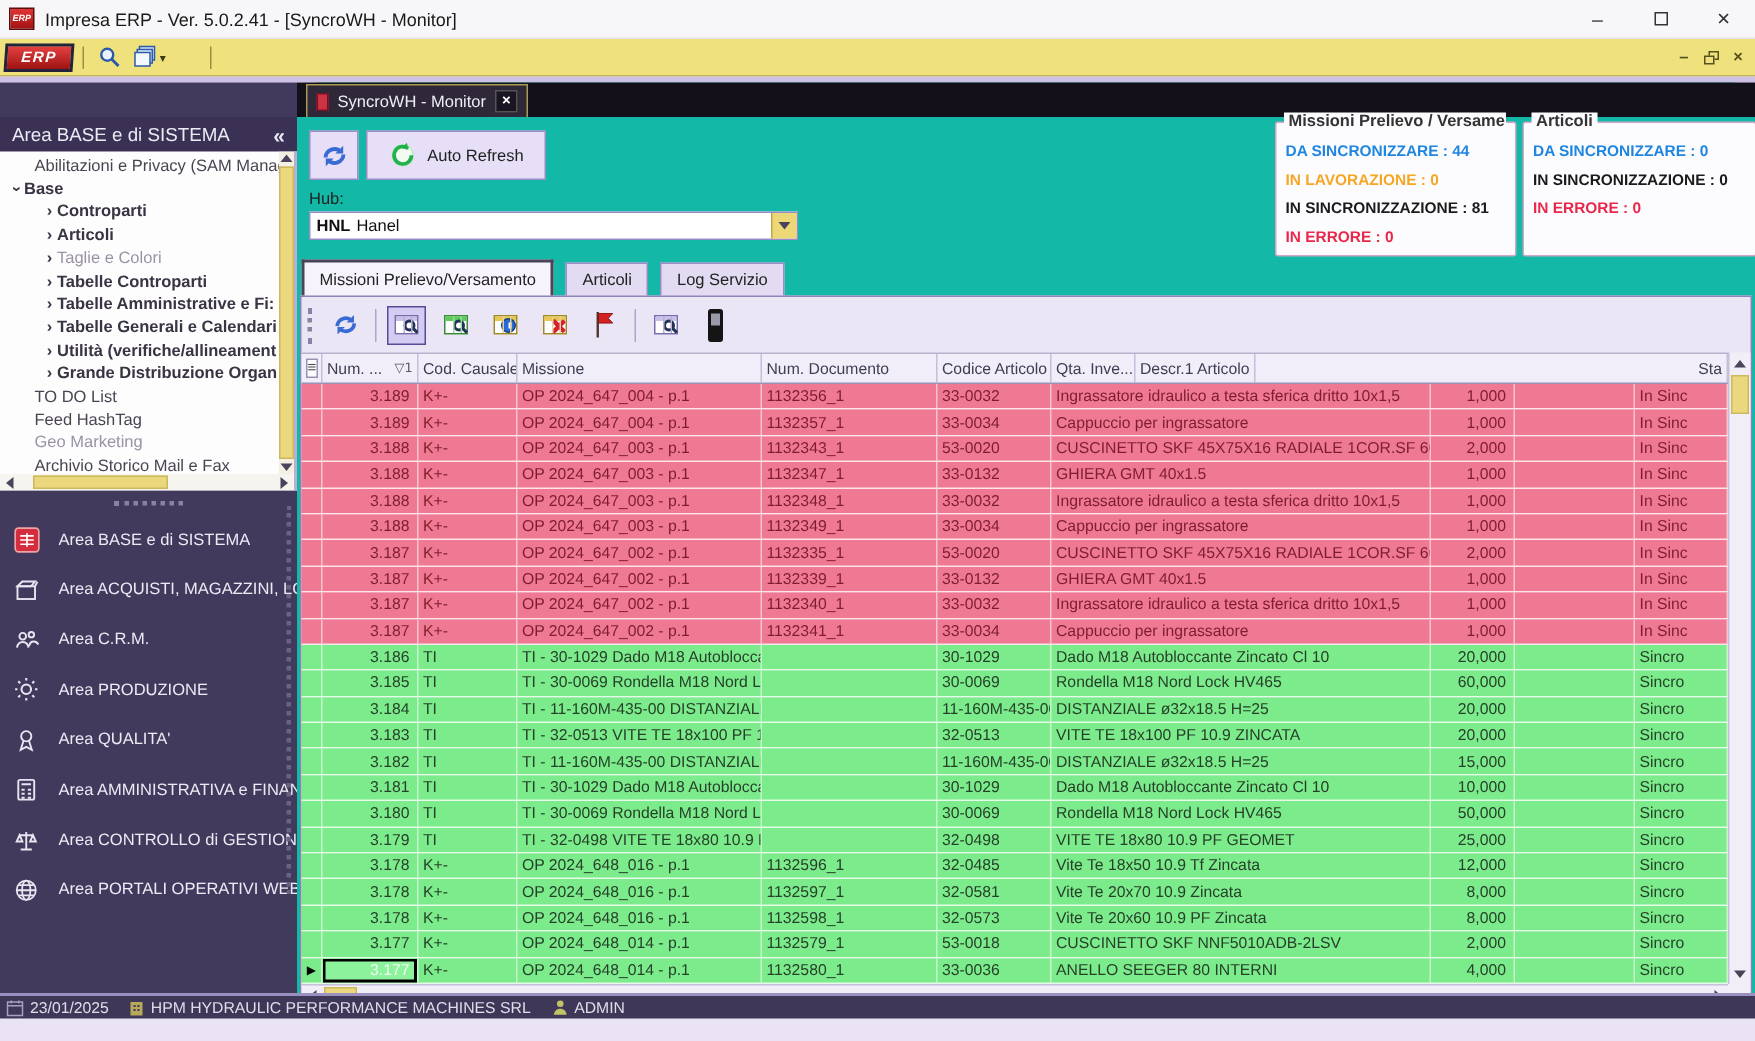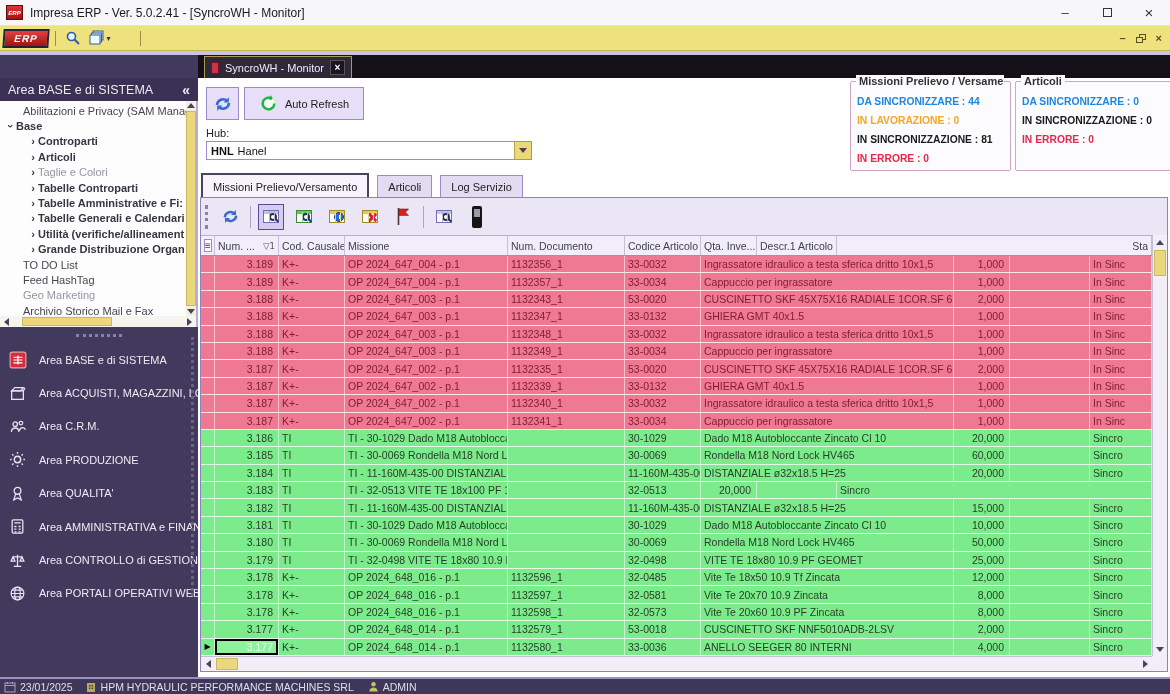--- a/index.html
+++ b/index.html
@@ -60,21 +60,21 @@
   .tree-varrow { position:absolute; right:1px; width:8px; display:flex; justify-content:center; }
 
   .areas { position:relative; flex:1; padding-top:4px; }
   .areas-handle { width:46px; border-top:3px dotted #8A82A4; margin:3px auto 6px auto; }
   .areas-dots { position:absolute; top:10px; right:4px; bottom:14px; border-right:3px dotted #6A6284; }
   .area-btn { height:33.4px; display:flex; align-items:center; padding-left:9px; cursor:default; }
   .area-btn .aicon { width:22px; height:18px; flex:none; display:flex; align-items:center; }
   .area-btn .albl { font-size:11px; color:#EDEAF5; margin-left:8px; white-space:nowrap; overflow:hidden; }
 
   
-  .main { flex:1; position:relative; background:#ffffff; }
+  .main { flex:1; position:relative; background:#14b8a6;border-radius:15px; }
   .tabstrip { position:absolute; top:0; left:0; right:0; height:23px; background:#141019; display:flex; align-items:flex-end; }
   .doc-tab { margin-left:6px; height:22px; background:#2E2838; border:1px solid #A89B52; border-bottom:none; display:flex; align-items:center; padding:0 6px; gap:6px; }
   .doc-tab .ticon { width:8px; height:12px; background:#CC3344; border:1px solid #7A1020; }
   .doc-tab .tlbl { font-size:11px; color:#F0EDF8; }
   .doc-tab .tclose { width:15px; height:15px; background:#1A1522; border:1px solid #555; color:#fff; font-size:10px; font-weight:bold; display:flex; align-items:center; justify-content:center; }
 
   .workspace { position:absolute; top:23px; left:0; right:0; bottom:0; }
 
   .btn { position:absolute; background:#E6DFF7; border:1px solid #9B8BC8; display:flex; align-items:center; justify-content:center; cursor:default; }
   .btn-refresh { left:8px; top:9px; width:33px; height:33px; }
@@ -137,21 +137,21 @@
   .gv-up,.gv-down { position:absolute; left:0; right:0; height:14px; display:flex; align-items:center; justify-content:center; }
   .gv-up { top:0; } .gv-down { bottom:0; }
   .gv-thumb { position:absolute; top:15px; left:1px; right:1px; height:26px; background:#EBD77E; border:1px solid #CCB95B; }
   .ghscroll { position:absolute; bottom:0; left:0; right:15px; height:15px; background:#F2EEF8; border-top:1px solid #C6BEDA; }
   .gh-left,.gh-right { position:absolute; top:0; bottom:0; width:14px; display:flex; align-items:center; justify-content:center; }
   .gh-left { left:0; } .gh-right { right:0; }
   .gh-thumb { position:absolute; left:15px; top:1px; bottom:1px; width:22px; background:#EBD77E; border:1px solid #CCB95B; }
   .gcorner { position:absolute; right:0; bottom:0; width:15px; height:15px; background:#F2EEF8; }
 
   
-  .statusbar { position:absolute; left:0; right:0; bottom:0; height:17px; background:#3E3758; border-top:2px solid #9A90C0; display:flex; align-items:center; color:#E0DCEA; font-size:10.5px; gap:6px; padding-left:4px; }
+  .statusbar { position:absolute; left:0; right:0; bottom:15px; height:17px; background:#3E3758; border-top:2px solid #9A90C0; display:flex; align-items:center; color:#E0DCEA; font-size:10.5px; gap:6px; padding-left:4px; }
   .statusbar .sico { display:flex; align-items:center; }
   .sb-group { display:flex; align-items:center; gap:4px; }
 </style>
 </head>
 <body>
 
 <div class="window">
 
   <div class="titlebar">
     <div class="title-icon">ERP</div>
@@ -649,20 +649,21 @@
                 <div class="g-cell" style="width: 80px;"></div>
                 <div class="g-cell" style="flex: 1 1 0%;">Sincro</div>
               </div>
               <div class="grow ok">
                 <div class="g-cell rowmark" style="width: 14px;"></div>
                 <div class="g-cell r numcell" style="width: 64px;">3.183</div>
                 <div class="g-cell" style="width: 66px;">TI</div>
                 <div class="g-cell" style="width: 163px;">TI  - 32-0513 VITE TE 18x100 PF 10.</div>
                 <div class="g-cell" style="width: 117px;"></div>
                 <div class="g-cell" style="width: 76px;">32-0513</div>
+                <div class="g-cell" style="width: 253px;">VITE TE 18x100 PF 10.9 ZINCATA</div>
                 <div class="g-cell r" style="width: 56px;">20,000</div>
                 <div class="g-cell" style="width: 80px;"></div>
                 <div class="g-cell" style="flex: 1 1 0%;">Sincro</div>
               </div>
               <div class="grow ok">
                 <div class="g-cell rowmark" style="width: 14px;"></div>
                 <div class="g-cell r numcell" style="width: 64px;">3.182</div>
                 <div class="g-cell" style="width: 66px;">TI</div>
                 <div class="g-cell" style="width: 163px;">TI  - 11-160M-435-00 DISTANZIALE</div>
                 <div class="g-cell" style="width: 117px;"></div>

